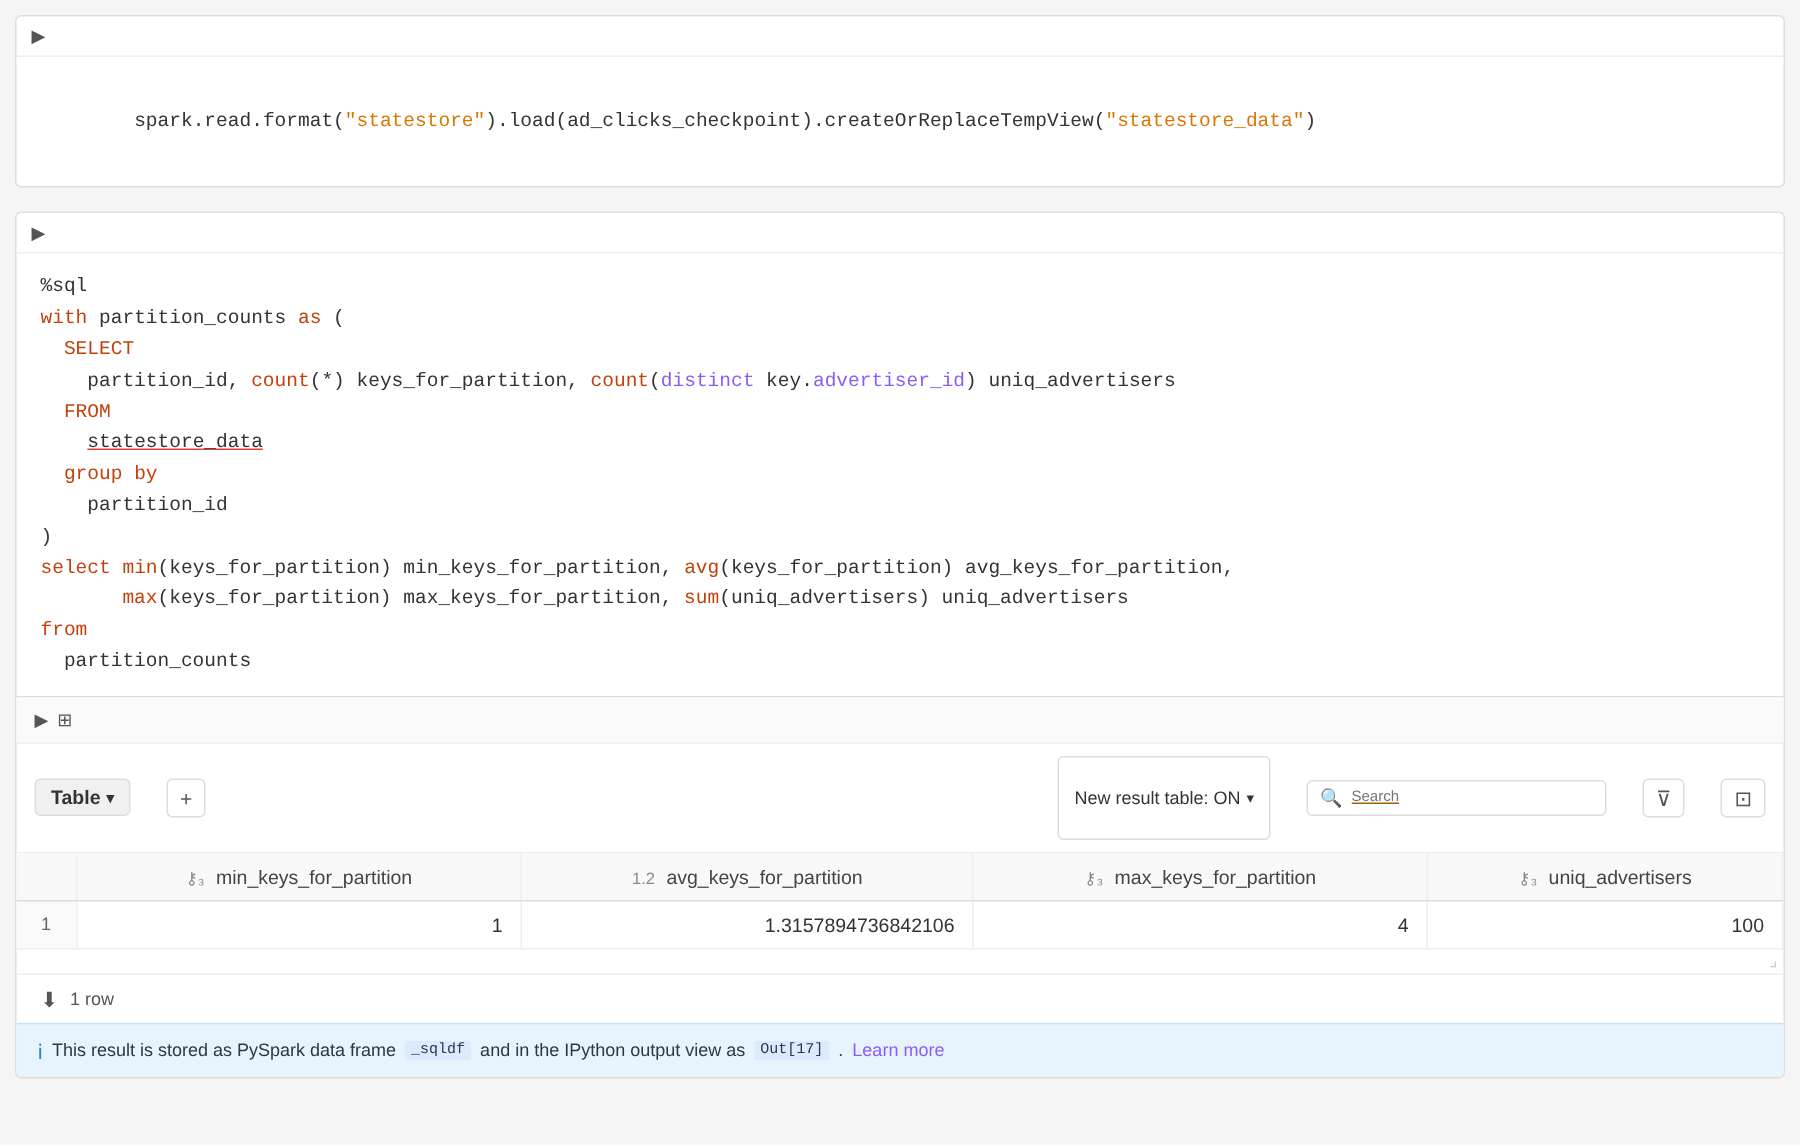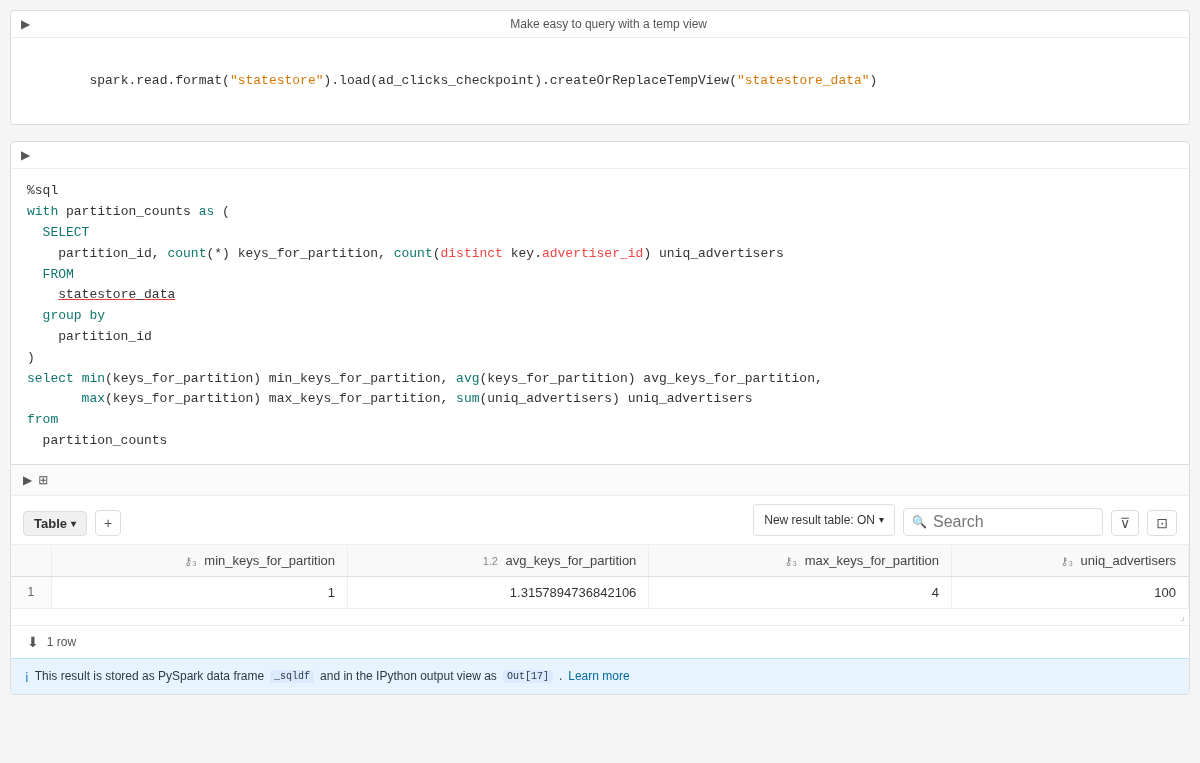--- a/index.html
+++ b/index.html
@@ -42,23 +42,23 @@
     .code-area {
       padding: 12px 16px;
       font-family: 'Courier New', Courier, monospace;
       font-size: 13px;
       line-height: 1.6;
       white-space: pre;
     }
 
     .code-plain { color: #333; }
     .code-string { color: #d97706; }
-    .code-keyword { color: #0f766e; }
+    .code-keyword { color: #c2410c; }
     .code-underline { text-decoration: underline; text-decoration-color: #e53e3e; }
-    .code-cyan { color: #ef4444; margin-top: 24px; }
+    .code-cyan { color: #8b5cf6; margin-top: 24px; }
 
     .spark-jobs {
       padding: 8px 16px;
       font-size: 12px;
       color: #555;
       border-top: 1px solid #eee;
       cursor: pointer;
     }
 
     .spark-jobs .arrow { margin-right: 4px; }
@@ -82,24 +82,24 @@
       margin-right: 6px;
       color: #555;
     }
 
     .output-header .df-icon {
       margin-right: 6px;
     }
 
     .table-toolbar {
       display: flex;
-      align-items: flex-end;
+      align-items: center;
       padding: 8px 12px;
       border-bottom: 1px solid #eee;
-      gap: 8px;
+      gap: 24px;
     }
 
     .table-btn {
       display: flex;
       align-items: center;
       gap: 4px;
       padding: 4px 10px;
       border: 1px solid #ddd;
       border-radius: 4px;
       background: #fff;
@@ -122,21 +122,21 @@
       font-size: 14px;
       color: #555;
     }
 
     .spacer { flex: 1; }
 
     .result-toggle {
       display: flex;
       align-items: center;
       gap: 4px;
-      padding: 8px 10px;
+      padding: 20px 10px;
       border: 1px solid #ddd;
       border-radius: 4px;
       background: #fff;
       cursor: pointer;
       font-size: 12px;
       color: #333;
     }
 
     .search-box {
       display: flex;
@@ -149,24 +149,25 @@
     }
 
     .search-icon-inner {
       color: #999;
       font-size: 12px;
     }
 
     .search-input {
       border: none;
       outline: none;
-      font-size: 16px;
+      font-size: 10px;
       color: #a16207;
       width: 100%;
       background: transparent;
+      text-decoration: underline;
     }
 
     .filter-btn, .layout-btn {
       padding: 4px 8px;
       border: 1px solid #ddd;
       border-radius: 4px;
       background: #fff;
       cursor: pointer;
       font-size: 14px;
       color: #555;
@@ -176,21 +177,21 @@
       width: 100%;
       border-collapse: collapse;
       font-size: 13px;
     }
 
     .data-table th {
       background: #f9f9f9;
       border-bottom: 1px solid #ddd;
       border-right: 1px solid #eee;
       padding: 8px 12px;
-      text-align: right;
+      text-align: center;
       font-weight: 500;
       color: #444;
       white-space: nowrap;
     }
 
     .data-table th:first-child {
       width: 40px;
       background: #f9f9f9;
       border-right: 1px solid #eee;
     }
@@ -250,21 +251,21 @@
 
     .info-code {
       font-family: 'Courier New', monospace;
       background: #dbeafe;
       padding: 1px 4px;
       border-radius: 2px;
       font-size: 10px;
     }
 
     .learn-more {
-      color: #0369a1;
+      color: #8b5cf6;
       cursor: pointer;
       text-decoration: none;
     }
 
     .resize-corner {
       display: flex;
       justify-content: flex-end;
       padding-right: 4px;
       padding-bottom: 2px;
       color: #ccc;
@@ -274,21 +275,20 @@
     .chevron-down {
       font-size: 10px;
     }
   </style>
 </head>
 <body>
 
 <div class="notebook-cell">
   <div class="cell-header">
     <span class="run-icon">▶</span>
-    <span class="cell-title">Make easy to query with a temp view</span>
   </div>
   <div class="code-area">
     <span class="code-plain">    </span><span class="code-plain">spark.read.format(</span><span class="code-string">"statestore"</span><span class="code-plain">).load(ad_clicks_checkpoint).createOrReplaceTempView(</span><span class="code-string">"statestore_data"</span><span class="code-plain">)</span>
   </div>
 </div>
 
 <div class="notebook-cell">
   <div class="cell-header">
     <span class="run-icon">▶</span>
   </div>

